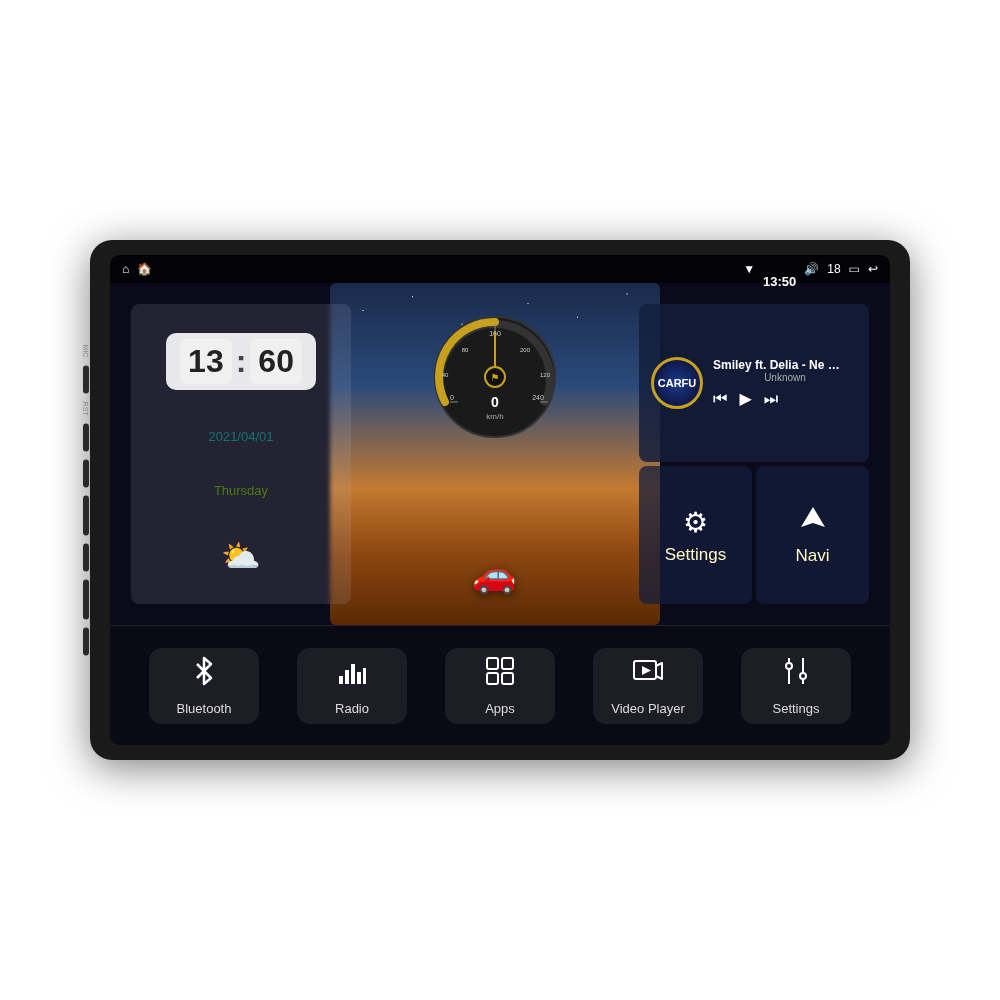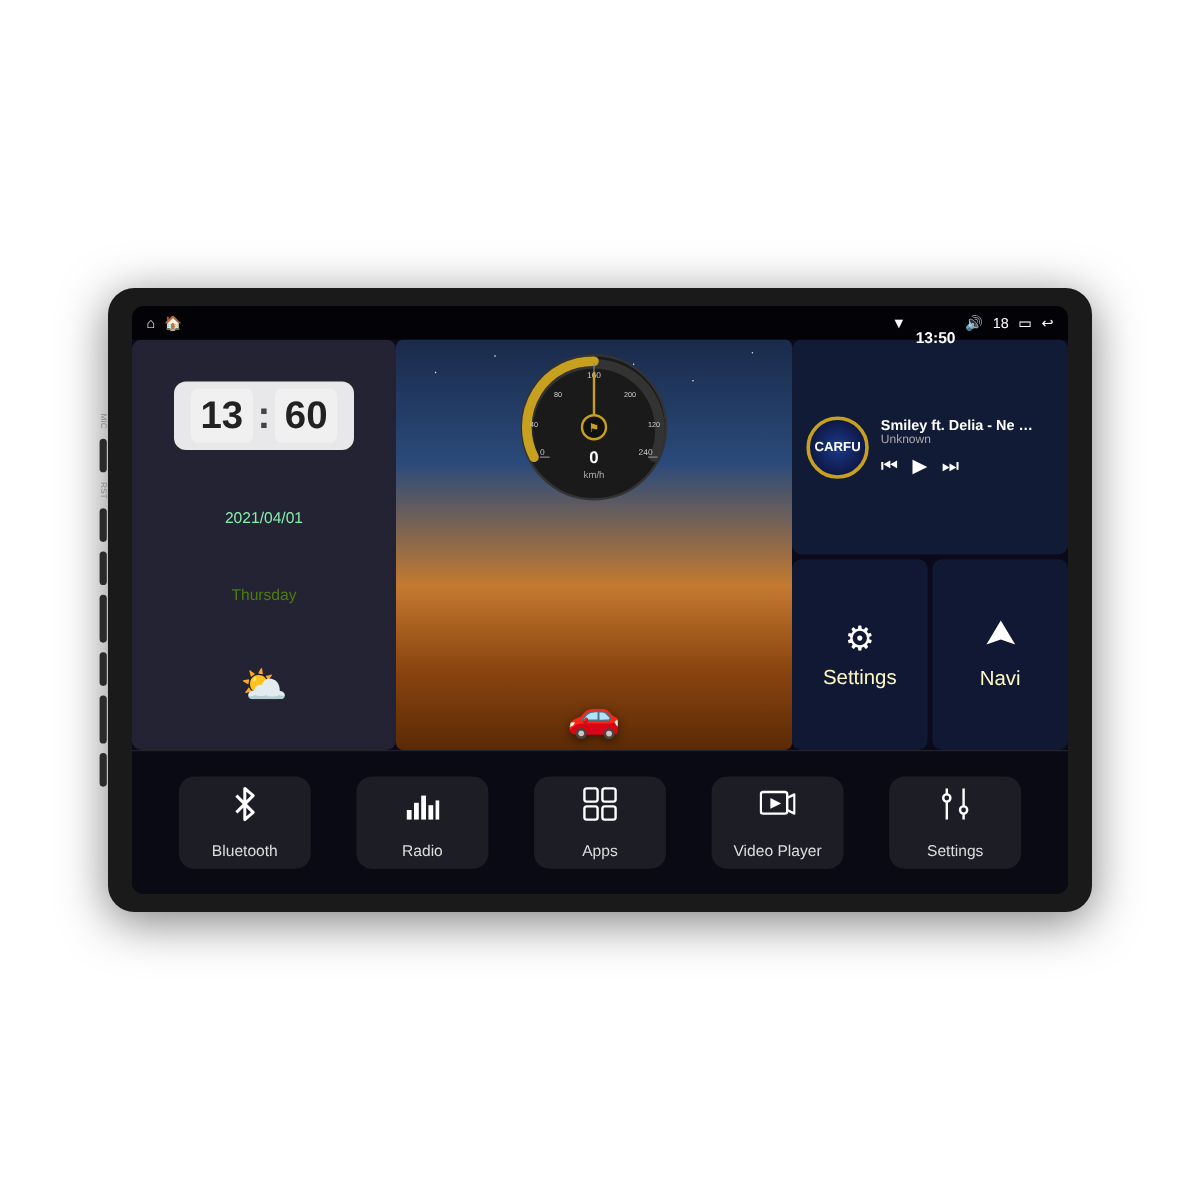--- a/index.html
+++ b/index.html
@@ -103,21 +103,21 @@
       display: flex;
       flex-direction: column;
     }
 
     
     .top-panels {
       flex: 1;
       display: grid;
       grid-template-columns: 220px 1fr 230px;
       gap: 4px;
-      padding: 0;
+      padding: 21px;
       position: relative;
     }
 
     
     .road-bg {
       position: absolute;
       top: 0; left: 220px;
       width: calc(100% - 450px);
       height: 100%;
       background: linear-gradient(180deg, #1a2a4a 0%, #2a4a7a 30%, #c47a30 60%, #8b4510 80%, #5a2a05 100%);
@@ -154,21 +154,21 @@
       padding: 4px 8px;
       min-width: 50px;
       text-align: center;
     }
     .clock-colon {
       font-size: 32px;
       font-weight: bold;
       color: #444;
     }
     .date-text {
-      color: #86efac;
+      color: #0f766e;
       font-size: 13px;
       text-align: center;
     }
     .day-text {
       color: #4d7c0f;
       font-size: 13px;
     }
     .weather-icon {
       font-size: 32px;
     }
@@ -229,20 +229,21 @@
       flex-shrink: 0;
       position: relative;
     }
     .music-logo-text {
       color: #fff;
       font-size: 11px;
       font-weight: bold;
     }
     .music-info {
       flex: 1;
+      text-align: center;
     }
     .music-title {
       color: #fff;
       font-size: 12px;
       font-weight: bold;
       white-space: nowrap;
       overflow: hidden;
       text-overflow: ellipsis;
       max-width: 130px;
     }

